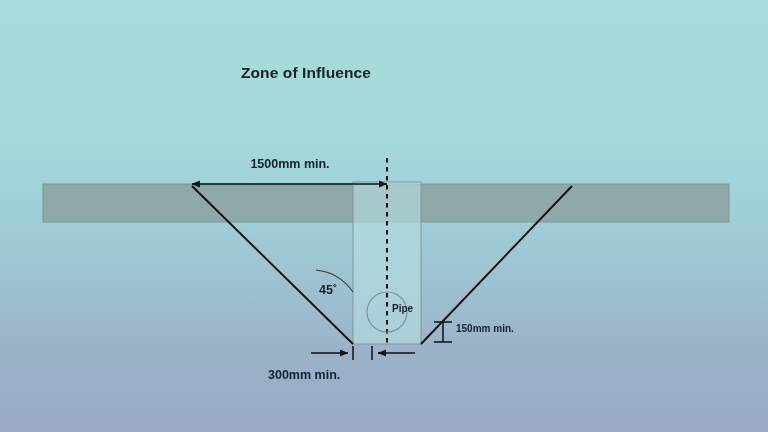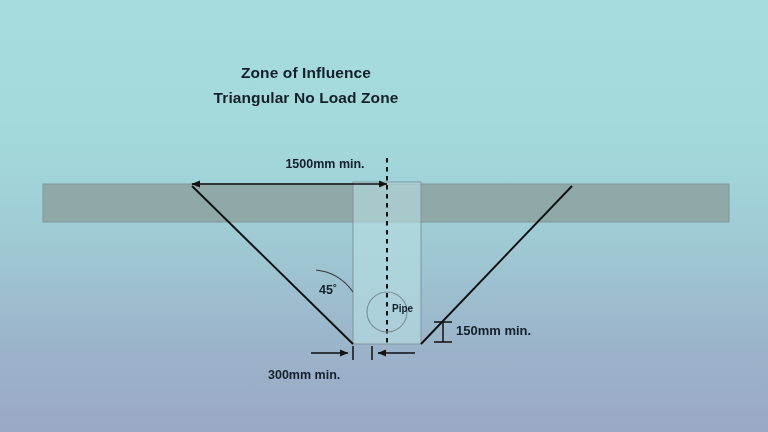--- a/index.html
+++ b/index.html
@@ -52,31 +52,30 @@
     color: #14202b;
     white-space: nowrap;
     pointer-events: none;
     text-align: right;
   }
   .lbl-1500 {
     left: 0; top: 157px; width: 580px;
     text-align: center;
     font-size: 12.5px;
     font-weight: 600;
-    padding-left: 35px;
   }
   .lbl-300 {
     left: 268px; top: 368px; width: 240px;
     text-align: left;
     font-size: 12.5px;
     font-weight: 600;
   }
   .lbl-150 {
     left: 456px; top: 323px;
-    font-size: 13px;
+    font-size: 10px;
     font-weight: 600;
   }
   .lbl-45 {
     left: 319px; top: 283px;
     font-size: 12.5px;
     font-weight: 600;
   }
   .lbl-pipe {
     left: 392px; top: 303px;
     font-size: 10px;
@@ -123,21 +122,20 @@
     <g>
       <line x1="353" y1="346" x2="353" y2="360" stroke="#111111" stroke-width="1.5"></line>
       <line x1="372" y1="346" x2="372" y2="360" stroke="#111111" stroke-width="1.5"></line>
       <line x1="311" y1="353" x2="348" y2="353" stroke="#111111" stroke-width="1.6" marker-end="url(#arrow-end)"></line>
       <line x1="415" y1="353" x2="378" y2="353" stroke="#111111" stroke-width="1.6" marker-end="url(#arrow-end)"></line>
     </g>
   </svg>
 
   <div class="title-block">
     <span class="title-line">Zone of Influence</span>
-    <span class="title-line">Triangular No Load Zone</span>
   </div>
 
   <div class="lbl lbl-1500">1500mm min.</div>
 
   <div class="lbl lbl-300">300mm min.</div>
 
   <div class="lbl lbl-150">150mm min.</div>
 
   <div class="lbl lbl-45">45˚</div>
 

